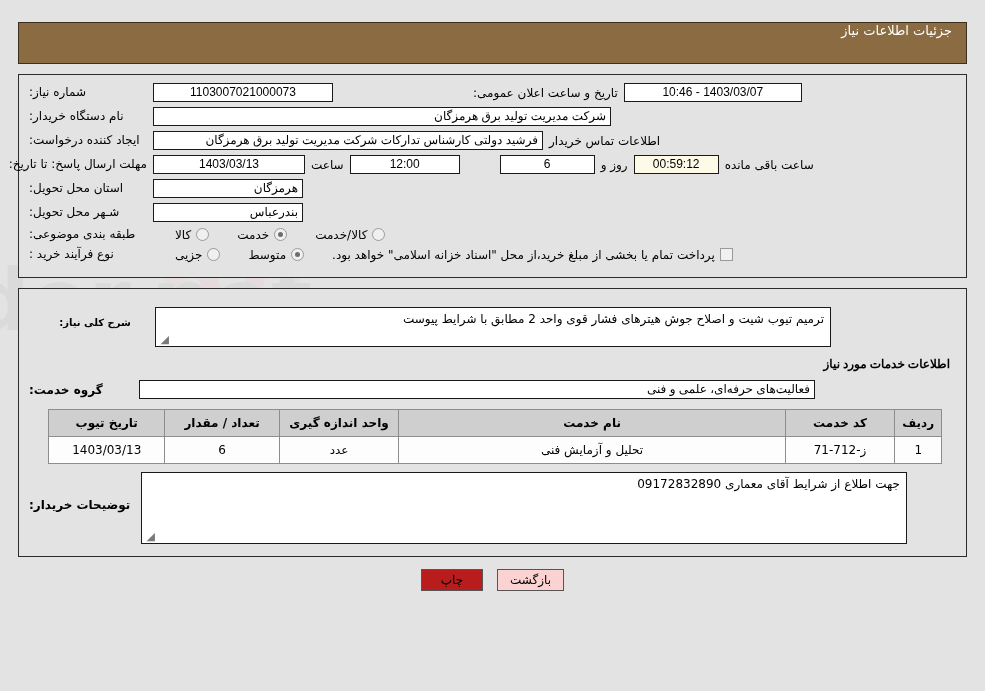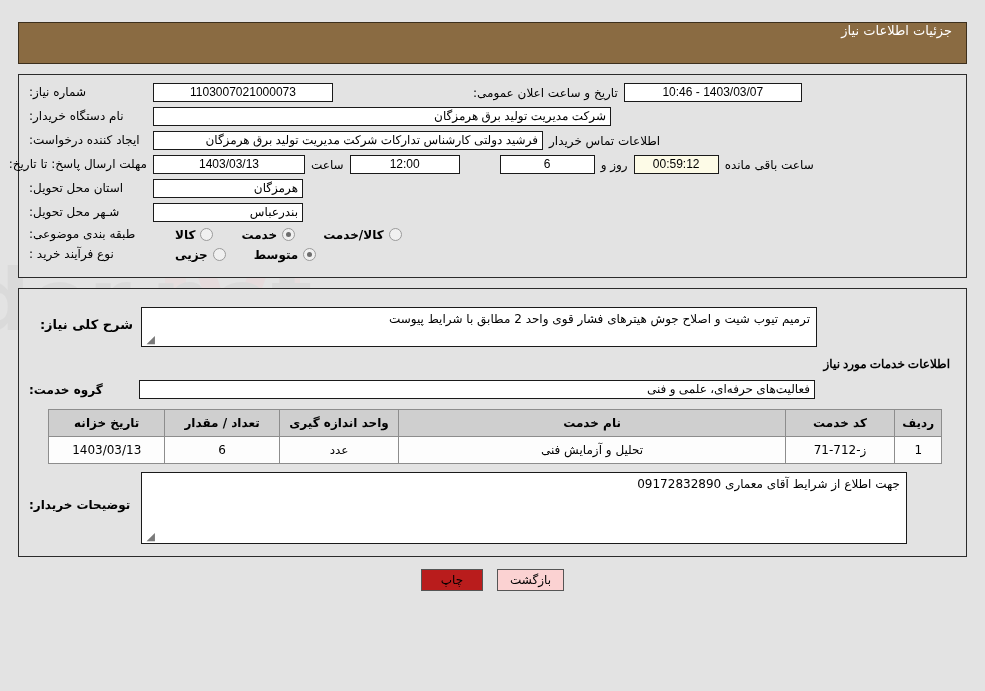--- a/index.html
+++ b/index.html
@@ -103,21 +103,20 @@
   .w-announce  { width: 178px; }
 
   
   .opt {
     display: inline-flex;
     align-items: center;
     gap: 5px;
     margin-left: 22px;
     font-size: 12px;
     white-space: nowrap;
-    font-weight: bold;
   }
   .radio {
     width: 13px; height: 13px;
     border-radius: 50%;
     border: 1px solid #9a9a9a;
     background: #f0f0f0;
     box-sizing: border-box;
     display: inline-block;
     position: relative;
     flex: 0 0 13px;
@@ -244,24 +243,25 @@
     width: 104px;
     flex: 0 0 104px;
     text-align: left;
     font-weight: bold;
     font-size: 12px;
     padding-top: 26px;
   }
   .need-lbl {
     width: 104px;
     flex: 0 0 104px;
-    text-align: right;
+    text-align: center;
     font-weight: bold;
-    font-size: 13px;
+    font-size: 10px;
     padding-top: 10px;
+    margin-left: 14px;
   }
   .sg-lbl {
     width: 104px;
     flex: 0 0 104px;
     text-align: left;
     font-weight: bold;
     font-size: 12px;
   }
   .spacer { flex: 1 1 auto; }
 </style>
@@ -343,20 +343,24 @@
     <label class="opt">
       <span class="radio"></span>
       <span>کالا</span>
     </label>
     <span class="lbl lbl-col">طبقه بندی موضوعی:</span>
   </div>
 
   <div class="row">
     <div class="spacer"></div>
     <label class="opt">
+      <span class="chk"></span>
+      <span>پرداخت تمام یا بخشی از مبلغ خرید،از محل "اسناد خزانه اسلامی" خواهد بود.</span>
+    </label>
+    <label class="opt">
       <span class="radio on"></span>
       <span>متوسط</span>
     </label>
     <label class="opt">
       <span class="radio"></span>
       <span>جزیی</span>
     </label>
     <span class="lbl lbl-col">نوع فرآیند خرید :</span>
   </div>
 
@@ -383,21 +387,21 @@
 
   <div class="tbl-wrap">
     <table class="grid">
       <thead>
         <tr>
           <th class="col-radif">ردیف</th>
           <th class="col-code">کد خدمت</th>
           <th class="col-name">نام خدمت</th>
           <th class="col-unit">واحد اندازه گیری</th>
           <th class="col-qty">تعداد / مقدار</th>
-          <th class="col-date">تاریخ خزانه</th>
+          <th class="col-date">تاریخ تیوب</th>
         </tr>
       </thead>
       <tbody>
         <tr>
           <td>1</td>
           <td>ز-712-71</td>
           <td>تحلیل و آزمایش فنی</td>
           <td>عدد</td>
           <td>6</td>
           <td>1403/03/13</td>

